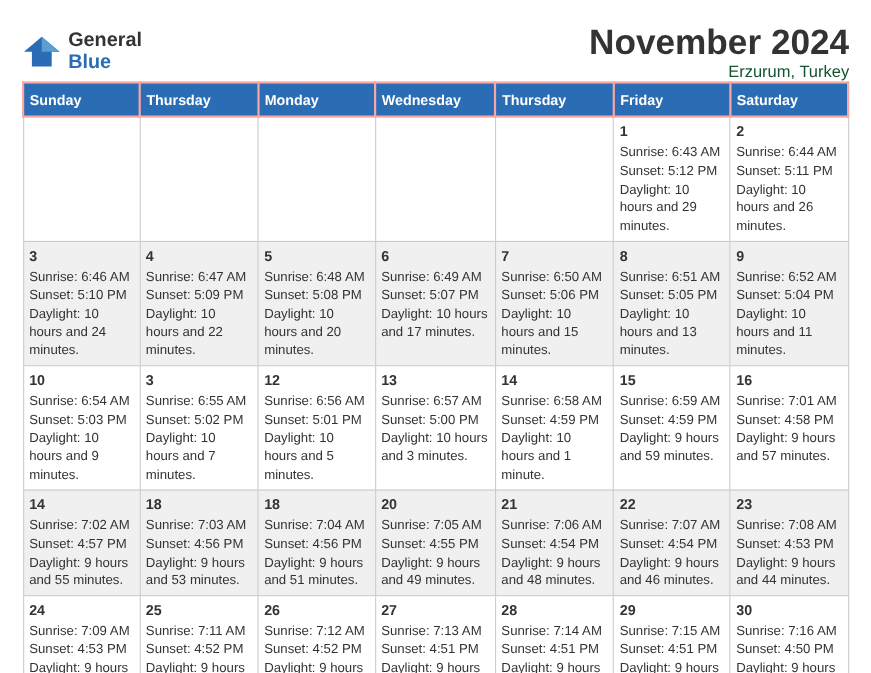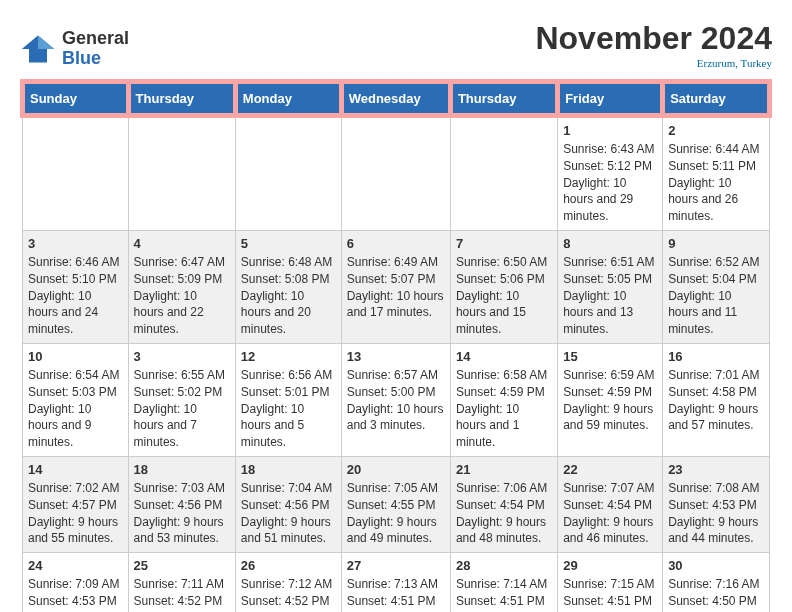--- a/index.html
+++ b/index.html
@@ -6,22 +6,21 @@
     body {
       font-family: Arial, sans-serif;
       background: #fff;
       width: 792px;
       min-height: 612px;
       padding: 20px;
     }
     .header {
       display: flex;
       justify-content: space-between;
-      align-items: flex-end;
-      margin-bottom: 10px;
+      align-items: center;
     }
     .logo {
       display: flex;
       align-items: center;
       gap: 6px;
     }
     .logo-text {
       display: flex;
       flex-direction: column;
       font-size: 18px;
@@ -36,39 +35,38 @@
     }
     .title-block {
       text-align: right;
     }
     .month-title {
       font-size: 32px;
       font-weight: bold;
       color: #333;
     }
     .location {
-      font-size: 11px;
-      color: #0369a1;
-      font-family: Liberation Serif, serif;
+      font-size: 15px;
+      color: #14532d;
     }
     table {
       width: 100%;
       border-collapse: collapse;
       font-size: 11px;
     }
     thead tr {
       background-color: #2a6db5;
       color: #fff;
     }
     thead th {
       padding: 7px 5px;
       text-align: left;
       font-size: 13px;
       font-weight: bold;
-      border: 5px solid #fca5a5;
+      border: 2px solid #fca5a5;
     }
     tbody tr {
       height: 90px;
     }
     tbody td {
       vertical-align: top;
       padding: 5px 5px;
       border: 1px solid #ccc;
       width: 113px;
     }

